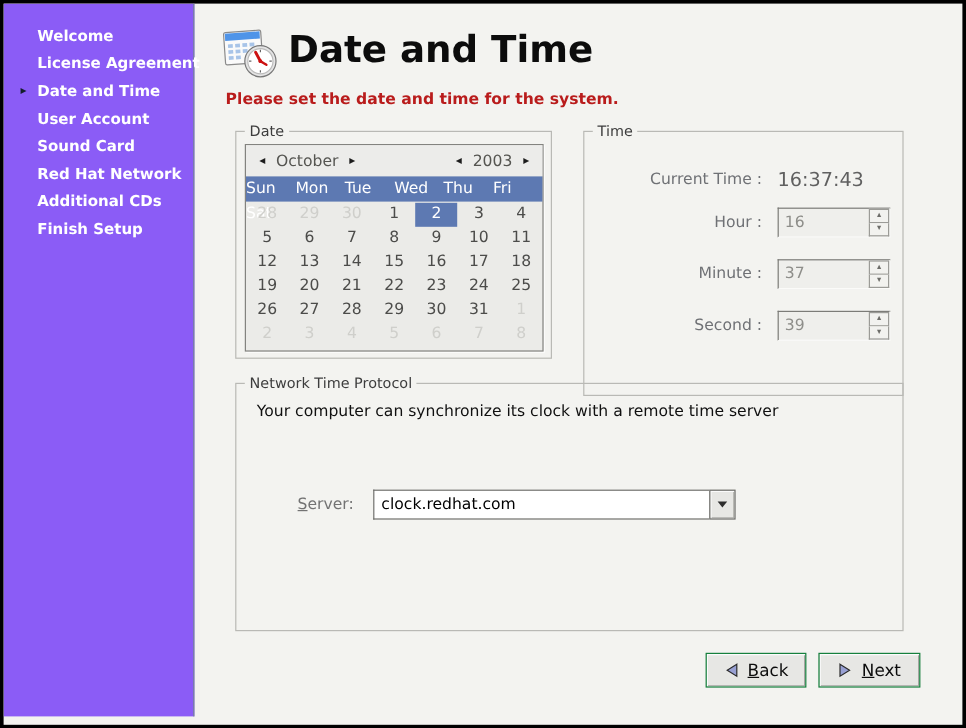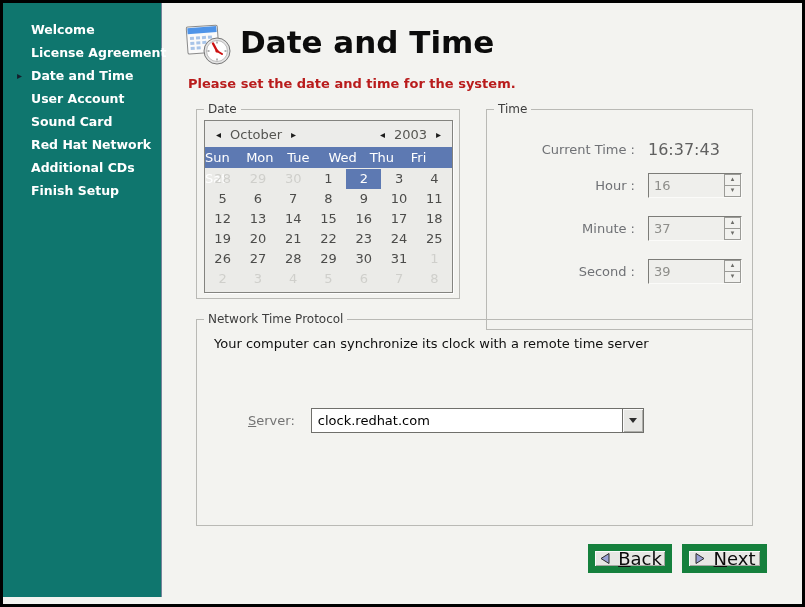--- a/index.html
+++ b/index.html
@@ -9,21 +9,21 @@
     position:relative; width:805px; height:607px;
     background:#000; overflow:hidden;
   }
   .content {
     position:absolute; left:3px; top:3px; width:799px; height:601px;
     background:#f3f3f0; overflow:hidden;
   }
   
   .sidebar {
     position:absolute; left:0; top:0; width:159px; height:594px;
-    background:#0f766e; border-right:1px solid #75839a;
+    background:#8b5cf6; border-right:1px solid #75839a;
   }
   .sidebar-nav { padding-top:15px; }
   .side-item {
     position:relative; height:23px; line-height:23px; padding-left:28px;
     color:#ffffff; font-weight:bold; font-size:12.5px; white-space:nowrap;
   }
   .side-item .arrow {
     position:absolute; left:14px; top:0; color:#141e2c; font-size:10px;
   }
   
@@ -95,43 +95,43 @@
   }
   .checkbox svg { position:absolute; left:0; top:-3px; overflow:visible; }
   .chk-label {
     margin-left:6px; font-size:13px; color:#101010;
     border:1px dotted #4c4c4c; padding:1px 2px; display:inline-block;
   }
   .chk-label::first-letter { text-decoration:underline; }
   .server-row { position:absolute; left:51px; top:88px; display:flex; align-items:center; }
   .server-label { font-size:13px; color:#737373; display:inline-block; }
   .server-label::first-letter { text-decoration:underline; }
-  .combo { margin-left:16px; display:flex; width:333px; height:25px; }
+  .combo { margin-left:16px; display:flex; width:302px; height:25px; }
   .combo-input {
     flex:1; background:#ffffff; font-size:13px; color:#000;
     border-top:1px solid #6f6f6b; border-left:1px solid #6f6f6b; border-bottom:1px solid #6f6f6b;
     padding:4px 0 0 6px; white-space:nowrap; overflow:hidden;
   }
   .combo-btn {
     width:22px; background:#e7e7e4; border:1px solid #6f6f6b;
     box-shadow:inset 1px 1px 0 #fbfbfb, inset -1px -1px 0 #adada9;
     display:flex; align-items:center; justify-content:center;
   }
   .combo-arrow {
     width:0; height:0;
     border-left:4px solid transparent; border-right:4px solid transparent;
     border-top:5px solid #2c2c2c;
   }
   
   .btn {
     position:absolute; top:541px; height:29px;
-    background:#e7e7e4; border:7px solid #15803d;
+    background:#e7e7e4; border:1px solid #15803d;
     box-shadow:inset 1px 1px 0 #fbfbfb, inset -1px -1px 0 #a5a5a1;
     display:flex; align-items:center; justify-content:center; gap:7px;
-    font-size:18px; color:#0c0c0c;
+    font-size:14px; color:#0c0c0c;
   }
   #btn-back { left:585px; width:84px; }
   #btn-next { left:679px; width:85px; }
   .btn-label { display:inline-block; }
   .btn-label::first-letter { text-decoration:underline; }
 </style>
 </head>
 <body>
 
 <div class="window">

